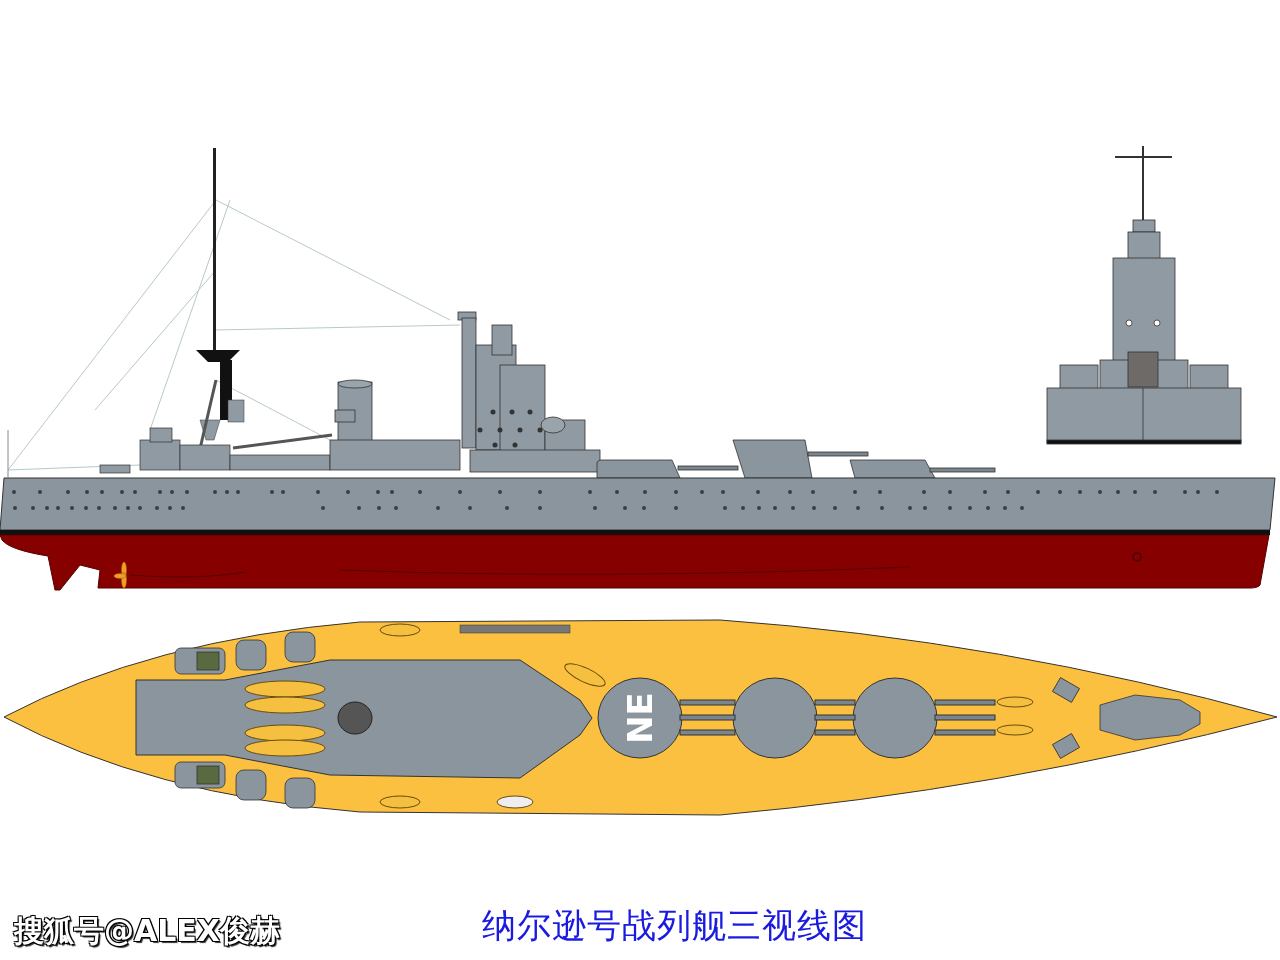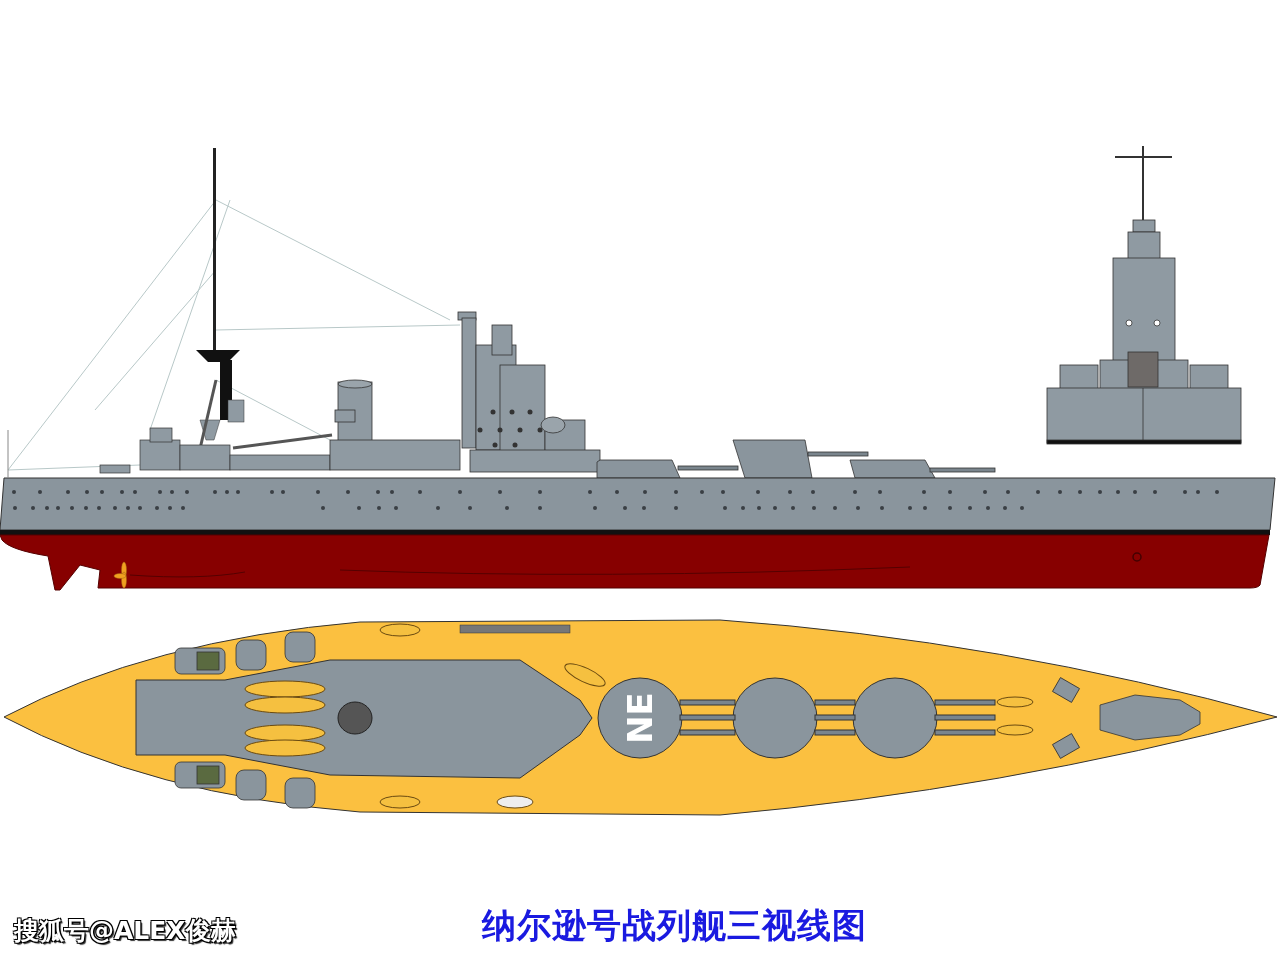--- a/index.html
+++ b/index.html
@@ -1,19 +1,19 @@
 <!DOCTYPE html>
 <html><head>
 <meta charset="utf-8">
 <style>
   html,body{margin:0;padding:0;background:#ffffff;}
   body{width:1280px;height:960px;position:relative;overflow:hidden;font-family:"DejaVu Sans",sans-serif;}
   .stage{position:absolute;left:0;top:0;width:1280px;height:960px;}
-  .caption{position:absolute;left:482px;top:903px;font-size:34px;font-weight:bold;color:#1a1ae0;letter-spacing:1px;line-height:44px;white-space:nowrap;}
-  .watermark{position:absolute;left:14px;top:915px;font-size:25px;font-weight:bold;color:#ffffff;line-height:32px;white-space:nowrap;
+  .caption{position:absolute;left:482px;top:903px;font-size:34px;font-weight:normal;color:#1a1ae0;letter-spacing:1px;line-height:44px;white-space:nowrap;}
+  .watermark{position:absolute;left:14px;top:915px;font-size:30px;font-weight:bold;color:#ffffff;line-height:32px;white-space:nowrap;
     text-shadow:-1px -1px 0 #000,1px -1px 0 #000,-1px 1px 0 #000,1px 1px 0 #000,2px 2px 1px #333;}
   svg{position:absolute;left:0;top:0;}
 </style>
 </head>
 <body>
 
 <div class="stage">
 
 <svg width="1280" height="600" viewBox="0 0 1280 600">
 

